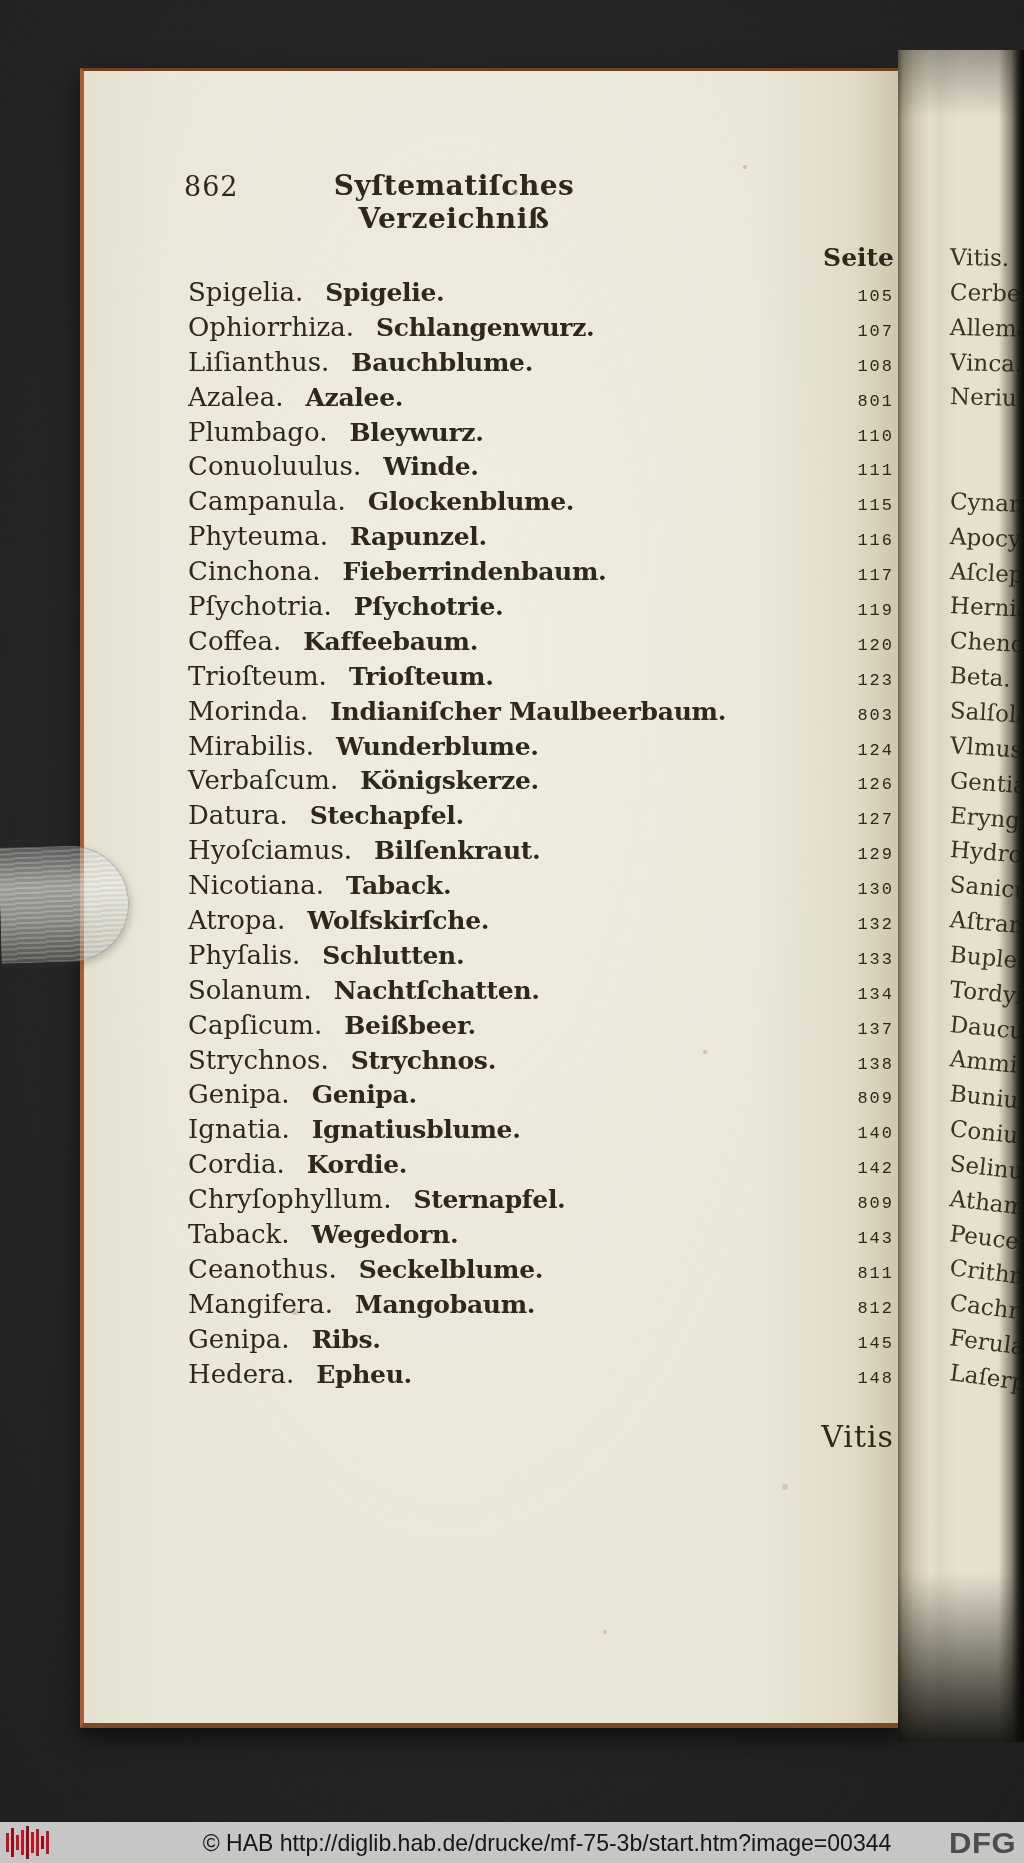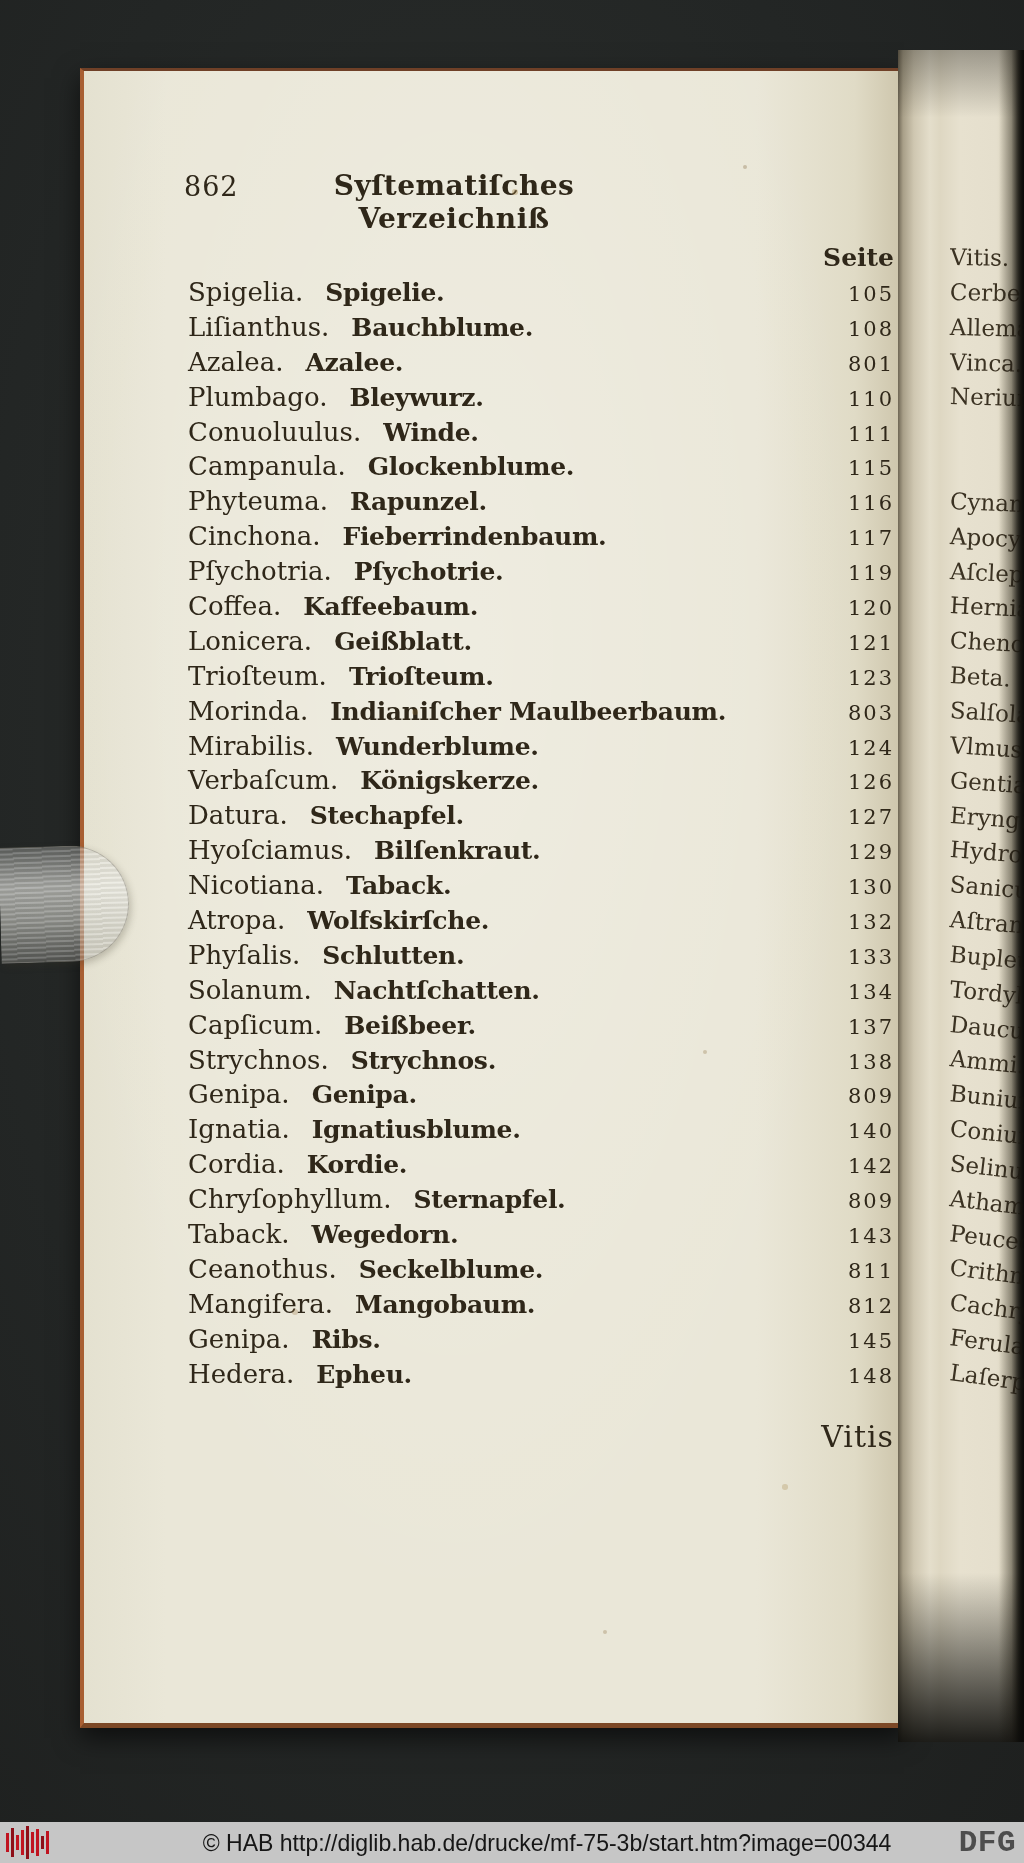--- a/index.html
+++ b/index.html
@@ -15,21 +15,21 @@
       border-left:4px solid #a85f33;border-top:3px solid #6f4027;border-bottom:5px solid #7c4826;
       box-shadow:0 10px 24px rgba(0,0,0,0.6);color:#2f2719;}
   .folio{position:absolute;left:100px;top:100px;font-size:27px;letter-spacing:1px;}
   .running-header{position:absolute;left:150px;top:98px;width:440px;text-align:center;
       font-size:28px;font-weight:700;letter-spacing:0.5px;}
   .seite{position:absolute;top:172px;right:10px;font-size:25px;font-weight:700;}
   .entries{position:absolute;left:104px;top:206px;width:706px;}
   .row{display:flex;align-items:baseline;height:34.9px;white-space:nowrap;}
   .latin{font-size:26px;}
   .german{margin-left:22px;font-size:25px;font-weight:700;letter-spacing:-0.3px;}
-  .pageref{margin-left:auto;font-size:21px;letter-spacing:2px;}
+  .pageref{margin-left:auto;font-size:17px;letter-spacing:2px;font-family:Liberation Mono, monospace;}
   .catchword{position:absolute;top:1348px;right:10px;font-size:30px;letter-spacing:1px;}
   .specks{position:absolute;left:0;top:0;width:2px;height:2px;border-radius:50%;
       box-shadow:430px 120px 0 2px rgba(160,130,70,.35),660px 95px 0 1px rgba(120,90,50,.3),
       330px 640px 0 2px rgba(150,120,60,.28),620px 980px 0 1px rgba(140,110,60,.3),
       210px 1240px 0 2px rgba(150,115,65,.28),700px 1415px 0 2px rgba(170,140,80,.3),
       520px 1560px 0 1px rgba(140,110,60,.3);}
   
   .page-right{position:absolute;left:898px;top:50px;width:126px;height:1692px;overflow:hidden;
       background:linear-gradient(to right,#6e6654 0px,#a89f88 5px,#cfc7b1 16px,#e4decb 32px,
         #ded7c2 42px,#e7e1cf 62px,#e5dfcd 78%,#d6ceb6 90%,#565244 96%,#12110f 100%);
@@ -48,39 +48,44 @@
         linear-gradient(to bottom,rgba(190,190,185,0.25),rgba(232,232,226,0.6) 35%,
           rgba(202,202,194,0.55) 65%,rgba(130,128,120,0.3));
       box-shadow:2px 3px 7px rgba(60,55,40,0.25);transform:rotate(-1.5deg);}
   
   .footer{position:absolute;left:0;right:0;bottom:0;height:41px;background:#c6c6c6;
       font-family:"Liberation Sans",sans-serif;}
   .hab-logo{position:absolute;left:4px;top:3px;}
   .copyright{position:absolute;left:547px;top:7px;transform:translateX(-50%) scaleX(0.96);
       font-size:24px;color:#161616;white-space:nowrap;}
   .dfg{position:absolute;right:8px;top:3px;font-size:31px;font-weight:800;color:#4d4d4d;
-      letter-spacing:0.5px;transform:scaleY(0.98);font-family:Liberation Mono, monospace;}
+      letter-spacing:0.5px;transform:scaleY(0.98);}
 </style>
 </head>
 <body>
 
 <div class="stage">
   <div class="book-photo">
 
     <div class="main-page">
       <div class="folio">862</div>
       <div class="running-header">Syſtematiſches Verzeichniß</div>
       <div class="seite">Seite</div>
       <div class="entries" id="entry-list">
           <div class="row">
     <span class="latin">Spigelia.</span>
     <span class="german">Spigelie.</span>
     <span class="pageref">105</span>
   </div>
           <div class="row">
+    <span class="latin">Ophiorrhiza.</span>
+    <span class="german">Schlangenwurz.</span>
+    <span class="pageref">107</span>
+  </div>
+          <div class="row">
     <span class="latin">Liſianthus.</span>
     <span class="german">Bauchblume.</span>
     <span class="pageref">108</span>
   </div>
           <div class="row">
     <span class="latin">Azalea.</span>
     <span class="german">Azalee.</span>
     <span class="pageref">801</span>
   </div>
           <div class="row">
@@ -110,25 +115,20 @@
   </div>
           <div class="row">
     <span class="latin">Pſychotria.</span>
     <span class="german">Pſychotrie.</span>
     <span class="pageref">119</span>
   </div>
           <div class="row">
     <span class="latin">Coffea.</span>
     <span class="german">Kaffeebaum.</span>
     <span class="pageref">120</span>
-  </div>
-          <div class="row">
-    <span class="latin">Lonicera.</span>
-    <span class="german">Geißblatt.</span>
-    <span class="pageref">121</span>
   </div>
           <div class="row">
     <span class="latin">Trioſteum.</span>
     <span class="german">Trioſteum.</span>
     <span class="pageref">123</span>
   </div>
           <div class="row">
     <span class="latin">Morinda.</span>
     <span class="german">Indianiſcher Maulbeerbaum.</span>
     <span class="pageref">803</span>

